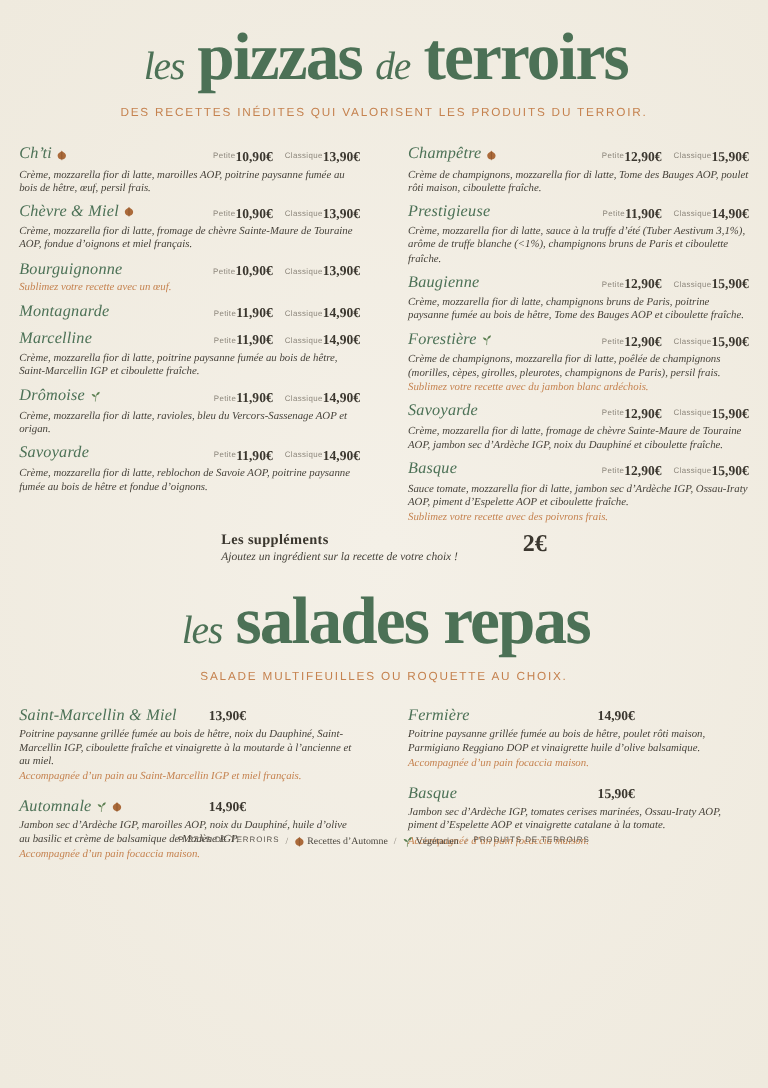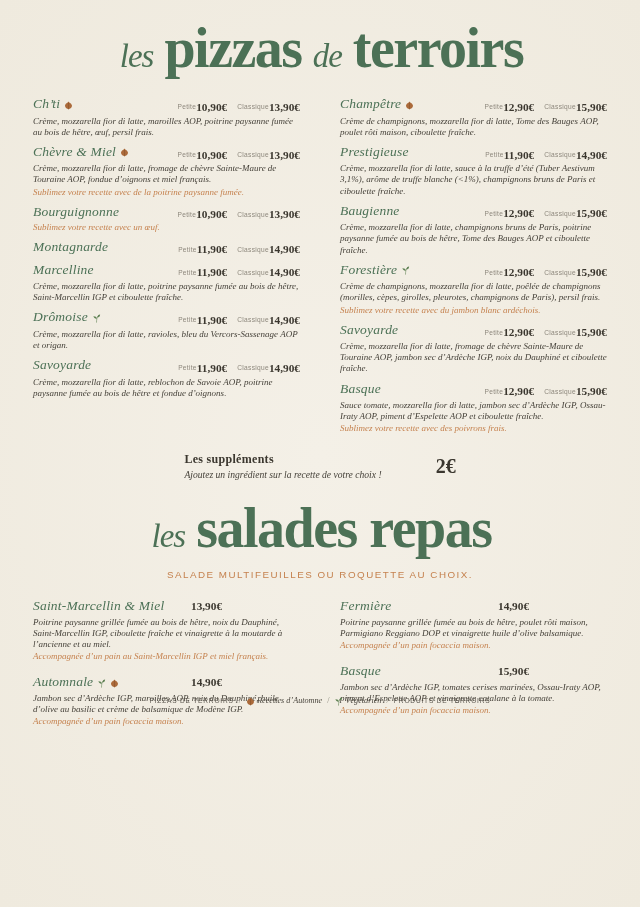--- a/index.html
+++ b/index.html
@@ -2,61 +2,62 @@
 <html style="--bg: #f2eee4; --green: #4c7156; --orange: #c5824f; --ink: #46423a; --muted: #8d877c; --price-ink: #3b372f;"><head>
 <meta charset="utf-8">
 <style>
   html,body{margin:0;padding:0}
   body{
     width:640px;height:907px;overflow:hidden;
     background:radial-gradient(ellipse at center,#f4f0e7 0%,#efeade 100%);
     font-family:"Liberation Serif","DejaVu Serif",serif;
     color:var(--ink,#46423a);
   }
-  .page{box-sizing:border-box;width:640px;height:715px;position:relative;padding:20px 33px 0}
+  .page{box-sizing:border-box;width:640px;height:715px;position:relative;padding:20px 16px 0}
   .menu-title{margin:0;text-align:center;color:var(--green,#4c7156);line-height:1;font-weight:700}
   .menu-title .lead{font-style:italic;font-weight:400;font-size:33px;letter-spacing:-1px;margin:0 3px}
   .menu-title .big{font-size:56px;letter-spacing:-1.5px}
   .subtitle{margin-top:13px;text-align:center;color:var(--orange,#c5824f);
     font-family:"Liberation Sans","DejaVu Sans",sans-serif;font-size:9.8px;letter-spacing:1.5px}
   .columns{display:grid;grid-template-columns:1fr 1fr;column-gap:40px;margin-top:20px}
   .item{margin-bottom:6px}
   .item-head{display:flex;justify-content:space-between;align-items:flex-end}
   .name-wrap{display:flex;align-items:center;gap:4px;padding-bottom:1px}
   .item-name{font-style:italic;font-size:13.5px;color:var(--green,#4c7156);letter-spacing:.2px}
   .prices{display:flex;gap:10px}
   .price-col{min-width:46px;display:flex;flex-direction:row;align-items:center}
   .price-label{font-size:6.6px;color:var(--muted,#8d877c);font-family:"Liberation Sans","DejaVu Sans",sans-serif;letter-spacing:.3px;margin-bottom:1.5px}
   .price-value{font-size:11.3px;font-weight:700;color:var(--price-ink,#3b372f);line-height:1}
   .item-desc{font-style:italic;font-size:9px;line-height:1.24;margin-top:2.5px}
   .item-sug{font-style:italic;font-size:9px;line-height:1.22;color:var(--orange,#c5824f);margin-top:1px}
-  .supplements{display:flex;align-items:center;justify-content:center;gap:54px;margin-top:12px}
+  .supplements{display:flex;justify-content:center;gap:54px;}
   .supp-title{font-weight:700;font-size:12px;color:var(--price-ink,#3b372f);letter-spacing:.3px}
   .supp-desc{font-style:italic;font-size:9.6px;margin-top:2px}
   .supp-price{font-size:20px;font-weight:700;color:var(--price-ink,#3b372f)}
   .salades-header{margin-top:20px}
   .salad-columns{margin-top:18px}
   .salad-item{margin-bottom:12px}
   .salad-head{display:flex;align-items:baseline}
   .salad-names{display:inline-flex;align-items:center;gap:4px;min-width:158px}
   .salad-price{font-size:11.3px;font-weight:700;color:var(--price-ink,#3b372f)}
   .leaf-icon{display:inline-flex;position:relative;top:1px}
   .page-footer{position:absolute;left:0;right:0;bottom:10px;display:flex;justify-content:center;align-items:center;gap:5px}
   .f-item{display:inline-flex;align-items:center;gap:2px}
   .f-caps{font-family:"Liberation Sans","DejaVu Sans",sans-serif;font-size:6.6px;letter-spacing:.8px;color:#5b564e}
-  .f-italic{font-style:italic;font-size:8.2px;color:#4a463e}
+  .f-italic{font-size:8.2px;color:#4a463e}
   .f-sep{font-size:8px;color:#8a857b}
 </style>
 </head>
 <body>
 
 <div class="page">
 
   <header>
     <h1 class="menu-title"><span class="lead">les</span> <span class="big">pizzas</span> <span class="lead">de</span> <span class="big">terroirs</span></h1>
+    <div class="subtitle">DES RECETTES INÉDITES QUI VALORISENT LES PRODUITS DU TERROIR.</div>
   </header>
 
   <div class="columns">
     <div id="pizza-col-0">
         <div class="item">
           <div class="item-head">
             <div class="name-wrap">
               <span class="item-name">Ch’ti</span>
               <span class="leaf-icon">
                 <svg viewBox="0 0 14 14" width="9" height="9" aria-hidden="true">
@@ -94,21 +95,20 @@
                 <div class="price-label">Petite</div>
                 <div class="price-value">10,90€</div>
               </div>
               <div class="price-col">
                 <div class="price-label">Classique</div>
                 <div class="price-value">13,90€</div>
               </div>
             </div>
           </div>
           <div class="item-desc">Crème, mozzarella fior di latte, fromage de chèvre Sainte-Maure de Touraine AOP, fondue d’oignons et miel français.</div>
-          <div class="item-sug">Sublimez votre recette avec de la poitrine paysanne fumée.</div>
         </div>
         <div class="item">
           <div class="item-head">
             <div class="name-wrap">
               <span class="item-name">Bourguignonne</span>
             </div>
             <div class="prices">
               <div class="price-col">
                 <div class="price-label">Petite</div>
                 <div class="price-value">10,90€</div>

